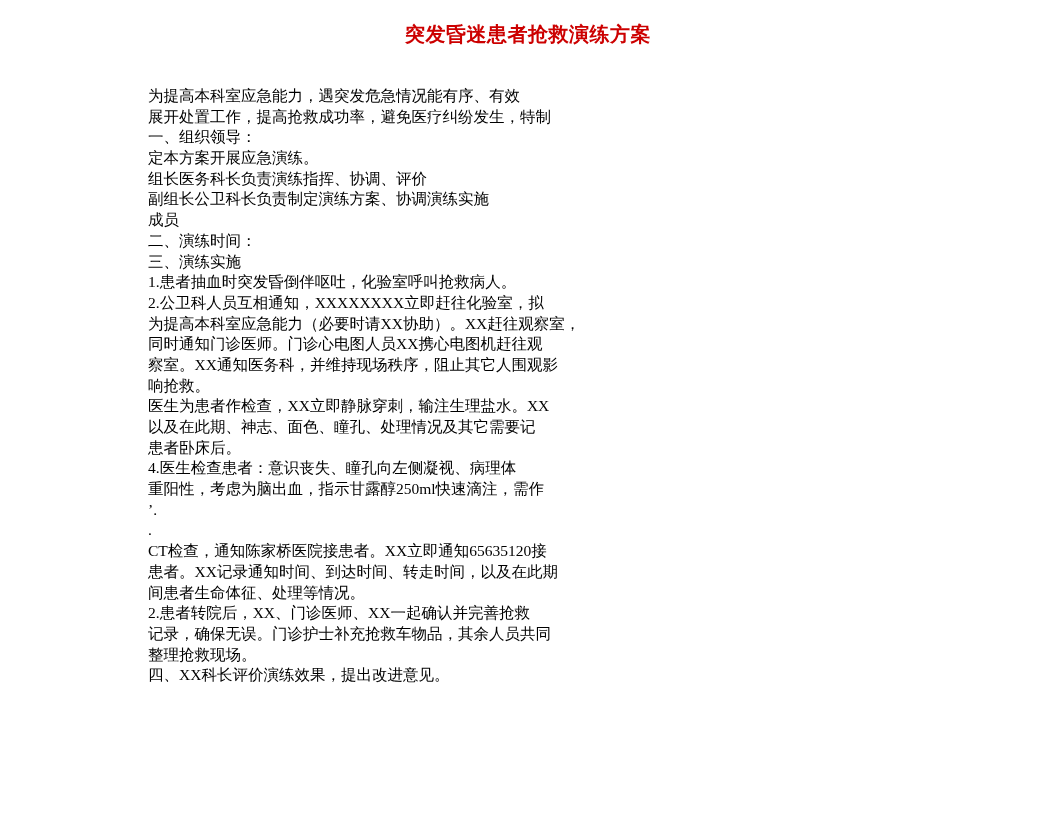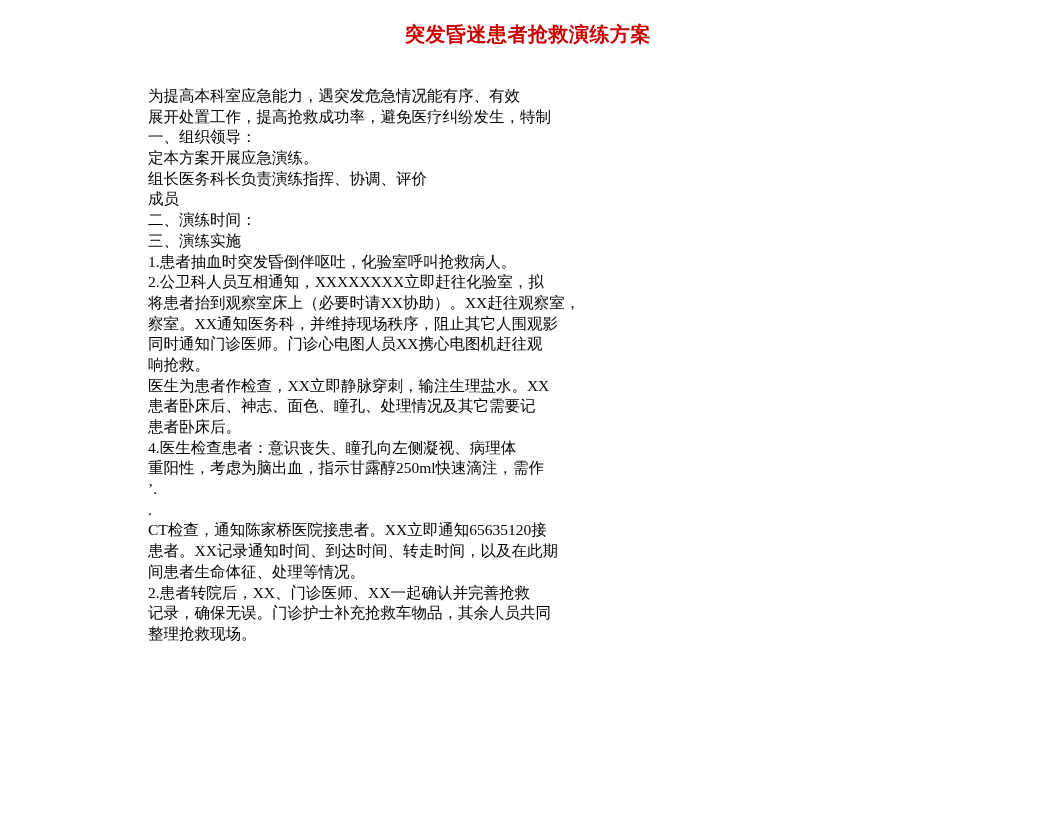--- a/index.html
+++ b/index.html
@@ -46,36 +46,38 @@
 <body>
 
 <div class="page" style="background: rgb(255, 255, 255); color: rgb(0, 0, 0);">
   <h1 class="doc-title" style="color: rgb(204, 0, 0);">突发昏迷患者抢救演练方案</h1>
   <div class="doc-body">
       <div class="doc-line">为提高本科室应急能力，遇突发危急情况能有序、有效</div>
       <div class="doc-line">展开处置工作，提高抢救成功率，避免医疗纠纷发生，特制</div>
       <div class="doc-line">一、组织领导：</div>
       <div class="doc-line">定本方案开展应急演练。</div>
       <div class="doc-line">组长医务科长负责演练指挥、协调、评价</div>
+      <div class="doc-line">副组长公卫科长负责制定演练方案、协调演练实施</div>
       <div class="doc-line">成员</div>
       <div class="doc-line">二、演练时间：</div>
       <div class="doc-line">三、演练实施</div>
       <div class="doc-line">1.患者抽血时突发昏倒伴呕吐，化验室呼叫抢救病人。</div>
       <div class="doc-line">2.公卫科人员互相通知，XXXXXXXX立即赶往化验室，拟</div>
-      <div class="doc-line">将患者抬到观察室床上（必要时请XX协助）。XX赶往观察室，</div>
+      <div class="doc-line">为提高本科室应急能力（必要时请XX协助）。XX赶往观察室，</div>
+      <div class="doc-line">同时通知门诊医师。门诊心电图人员XX携心电图机赶往观</div>
       <div class="doc-line">察室。XX通知医务科，并维持现场秩序，阻止其它人围观影</div>
-      <div class="doc-line">同时通知门诊医师。门诊心电图人员XX携心电图机赶往观</div>
       <div class="doc-line">响抢救。</div>
       <div class="doc-line">医生为患者作检查，XX立即静脉穿刺，输注生理盐水。XX</div>
-      <div class="doc-line">患者卧床后、神志、面色、瞳孔、处理情况及其它需要记</div>
+      <div class="doc-line">以及在此期、神志、面色、瞳孔、处理情况及其它需要记</div>
       <div class="doc-line">患者卧床后。</div>
       <div class="doc-line">4.医生检查患者：意识丧失、瞳孔向左侧凝视、病理体</div>
       <div class="doc-line">重阳性，考虑为脑出血，指示甘露醇250ml快速滴注，需作</div>
       <div class="doc-line">’.</div>
       <div class="doc-line">.</div>
       <div class="doc-line">CT检查，通知陈家桥医院接患者。XX立即通知65635120接</div>
       <div class="doc-line">患者。XX记录通知时间、到达时间、转走时间，以及在此期</div>
       <div class="doc-line">间患者生命体征、处理等情况。</div>
       <div class="doc-line">2.患者转院后，XX、门诊医师、XX一起确认并完善抢救</div>
       <div class="doc-line">记录，确保无误。门诊护士补充抢救车物品，其余人员共同</div>
       <div class="doc-line">整理抢救现场。</div>
+      <div class="doc-line">四、XX科长评价演练效果，提出改进意见。</div>
     </div>
 </div>
 
 </body></html>

